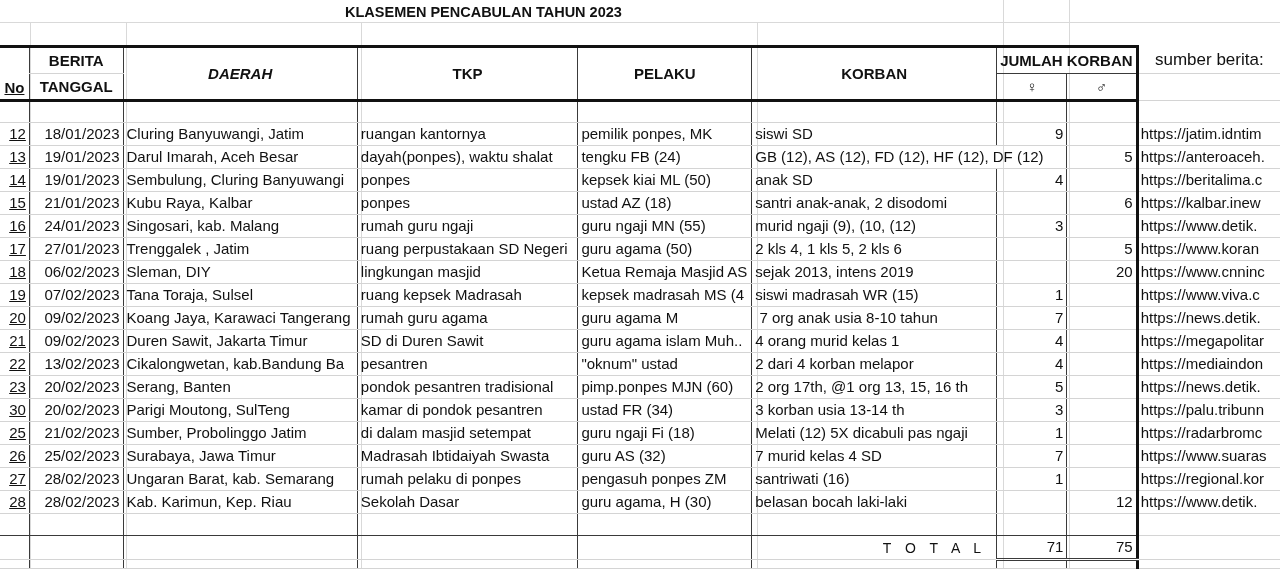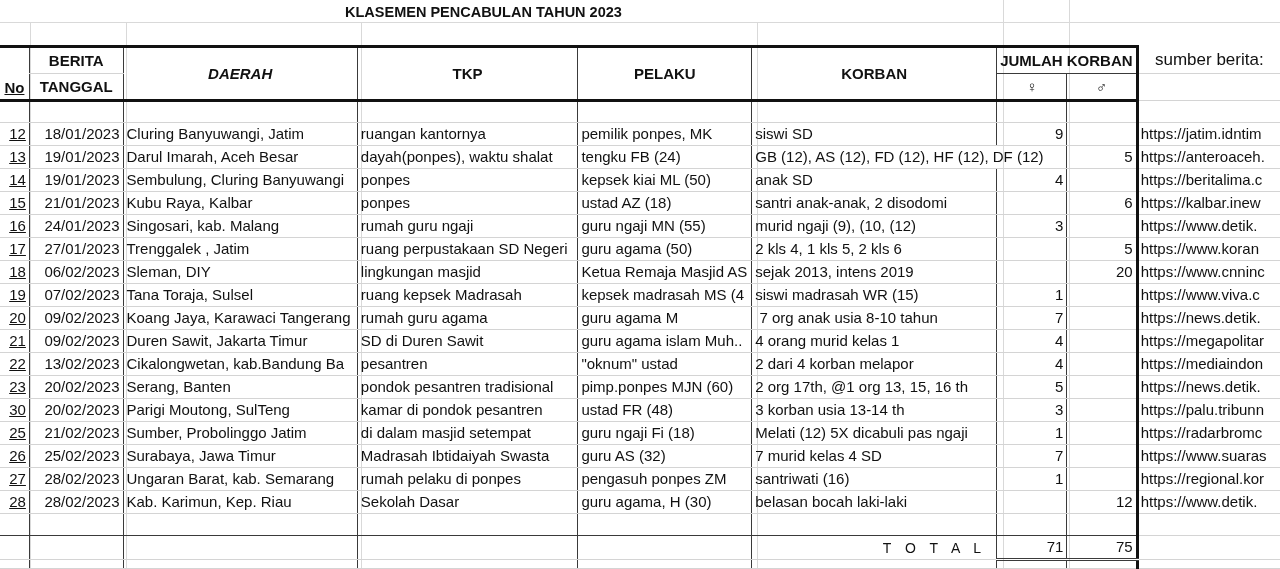--- a/index.html
+++ b/index.html
@@ -210,21 +210,21 @@
       <td>2 org 17th, @1 org 13, 15, 16 th</td>
       <td class="num">5</td>
       <td class="num thick-r"></td>
       <td class="url">https://news.detik.</td>
     </tr>
     <tr>
       <td class="nobl num">30</td>
       <td class="num">20/02/2023</td>
       <td>Parigi Moutong, SulTeng</td>
       <td>kamar di pondok pesantren</td>
-      <td>ustad FR (48)</td>
+      <td>ustad FR (34)</td>
       <td>3 korban usia 13-14 th</td>
       <td class="num">3</td>
       <td class="num thick-r"></td>
       <td class="url">https://palu.tribunn</td>
     </tr>
     <tr>
       <td class="nobl num">25</td>
       <td class="num">21/02/2023</td>
       <td>Sumber, Probolinggo Jatim</td>
       <td>di dalam masjid setempat</td>

